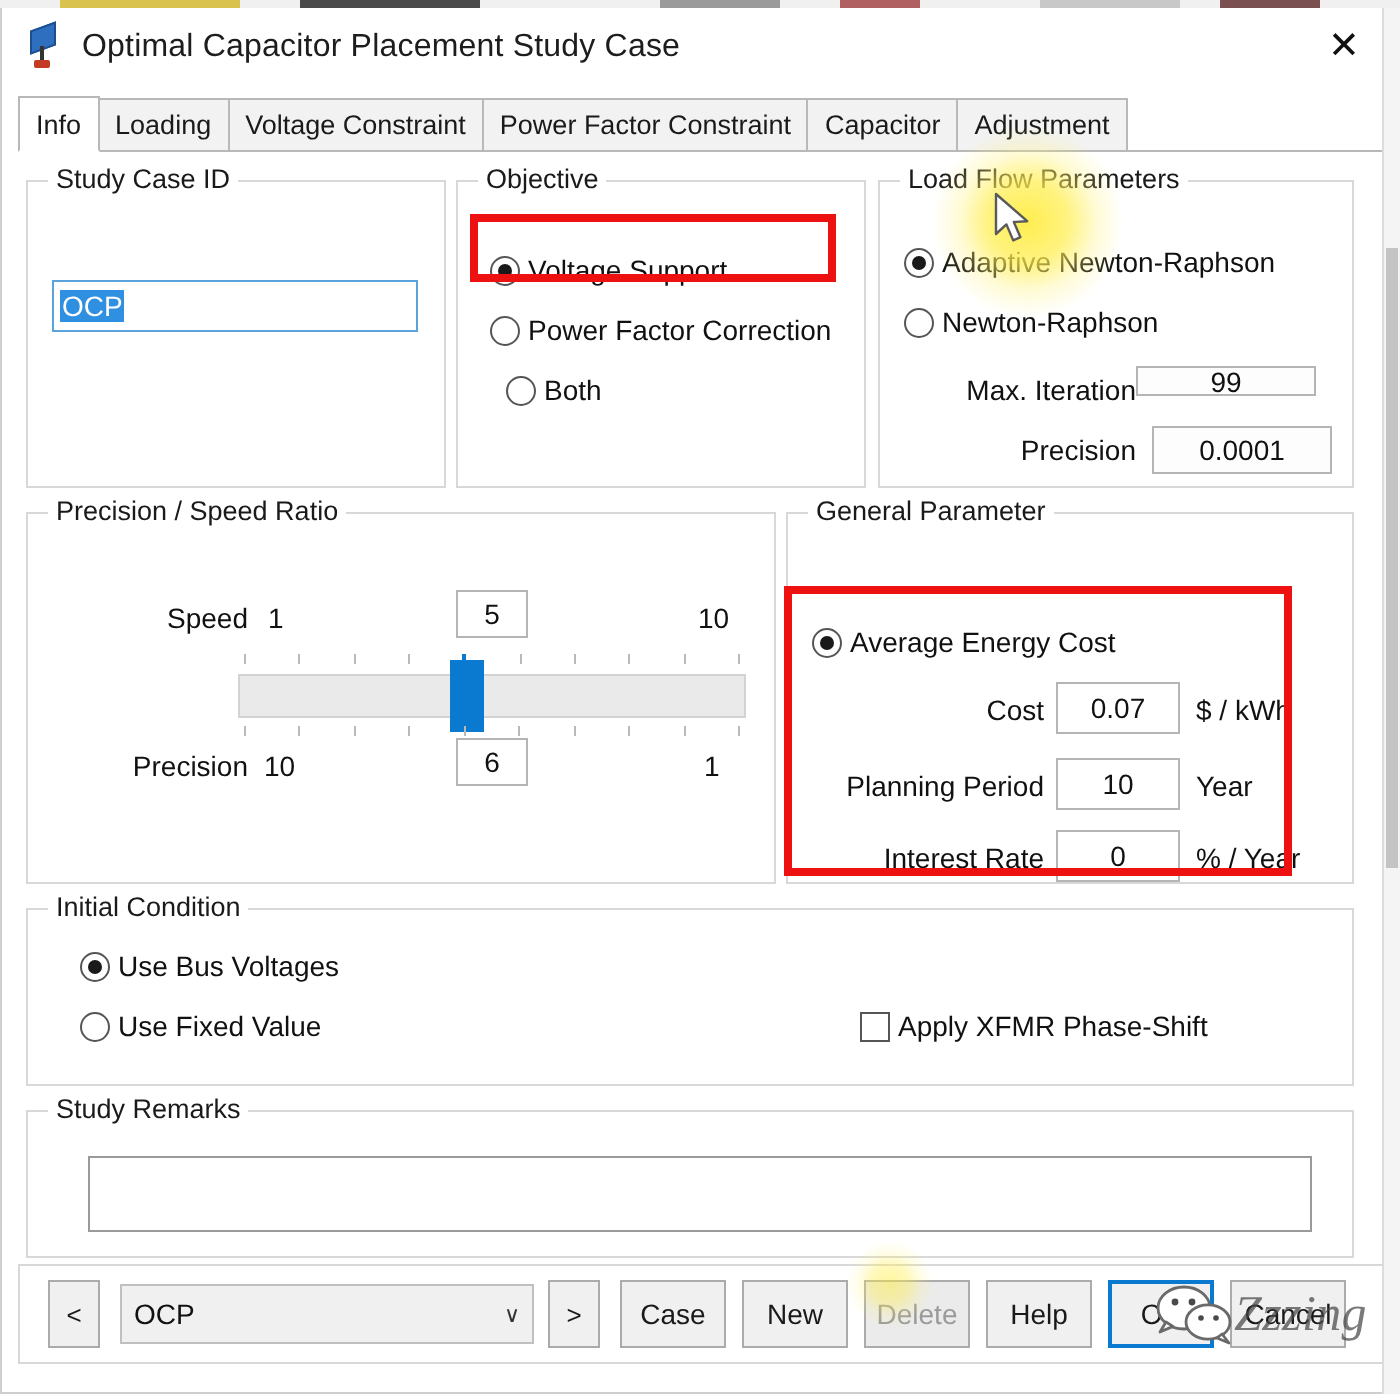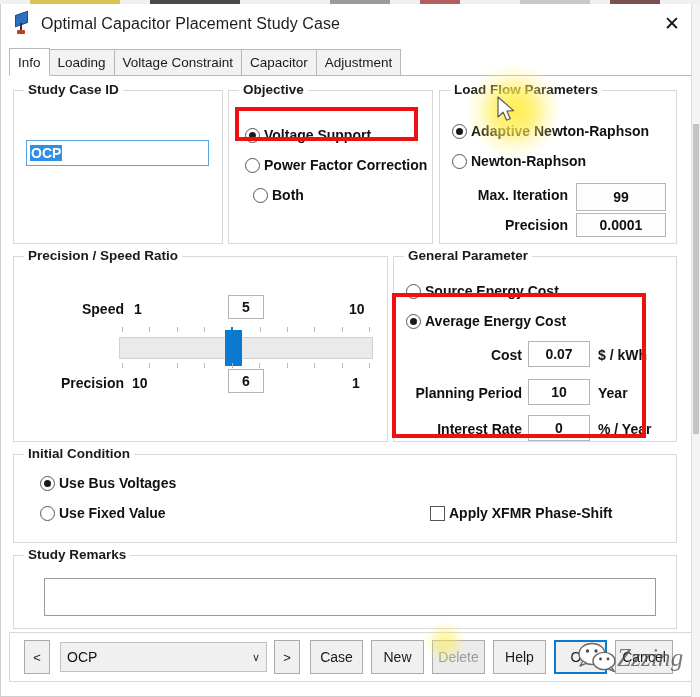--- a/index.html
+++ b/index.html
@@ -114,21 +114,21 @@
     height: 28px;
     z-index: 3;
     border-bottom: 1px solid #ffffff;
     margin-bottom: -1px;
   }
 
   
   .content {
     position: absolute;
     left: 8px; top: 72px;
-    width: 684px; height: 614px; font-weight: bold;
+    width: 684px; height: 614px;
   }
 
   
   .grp {
     position: absolute;
     border: 1px solid #d8d8d8;
     background: #ffffff;
   }
   .grp > legend, .grp > .lg {
     position: absolute;
@@ -377,20 +377,21 @@
         <div class="cap-foot"></div>
       </div>
       <div class="title-text">Optimal Capacitor Placement Study Case</div>
       <div class="close-btn">✕</div>
     </div>
 
     <div class="tabstrip">
       <div class="tab active">Info</div>
       <div class="tab">Loading</div>
       <div class="tab">Voltage Constraint</div>
+      <div class="tab">Power Factor Constraint</div>
       <div class="tab">Capacitor</div>
       <div class="tab">Adjustment</div>
     </div>
 
     <div class="content">
 
       <div class="grp" style="left:4px;top:14px;width:210px;height:154px;">
         <div class="lg">Study Case ID</div>
         <div class="idbox" style="left:12px;top:49px;width:183px;height:26px;">
           <span class="sel">OCP</span>
@@ -423,21 +424,21 @@
           <span class="dot"></span>
           <span>Adaptive Newton-Raphson</span>
         </div>
 
         <div class="radio" style="left:12px;top:62px;">
           <span class="dot"></span>
           <span>Newton-Raphson</span>
         </div>
 
         <div class="lab r" style="left:20px;top:96px;width:108px;">Max. Iteration</div>
-        <div class="tbox num" style="left:136px;top:92px;width:90px;height:28px;">99</div>
+        <div class="tbox num" style="left:128px;top:92px;width:90px;height:15px;">99</div>
 
         <div class="lab r" style="left:20px;top:126px;width:108px;">Precision</div>
         <div class="tbox num" style="left:136px;top:122px;width:90px;height:24px;">0.0001</div>
       </div>
 
       <div class="grp" style="left:4px;top:180px;width:375px;height:186px;">
         <div class="lg">Precision / Speed Ratio</div>
 
         <div class="lab r" style="left:30px;top:44px;width:80px;">Speed</div>
         <div class="lab" style="left:120px;top:44px;">1</div>
@@ -476,24 +477,20 @@
 
         <div class="lab r" style="left:20px;top:118px;width:90px;">Precision</div>
         <div class="lab" style="left:118px;top:118px;">10</div>
         <div class="tbox" style="left:214px;top:112px;width:36px;height:24px;">6</div>
         <div class="lab" style="left:338px;top:118px;">1</div>
       </div>
 
       <div class="grp" style="left:384px;top:180px;width:284px;height:186px;">
         <div class="lg">General Parameter</div>
 
-        <div class="radio" style="left:12px;top:26px;">
-          <span class="dot"></span>
-          <span>Source Energy Cost</span>
-        </div>
 
         <div class="radio on" style="left:12px;top:56px;">
           <span class="dot"></span>
           <span>Average Energy Cost</span>
         </div>
 
         <div class="lab r" style="left:10px;top:90px;width:118px;">Cost</div>
         <div class="tbox" style="left:134px;top:84px;width:62px;height:26px;">0.07</div>
         <div class="lab" style="left:204px;top:90px;">$ / kWh</div>
 

